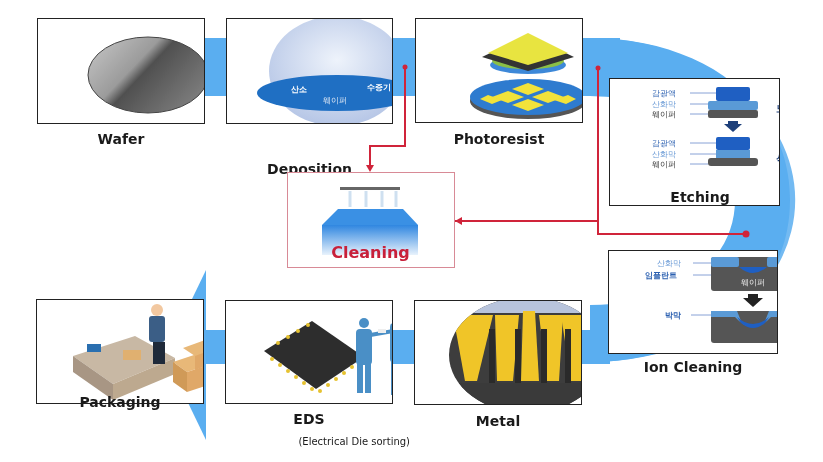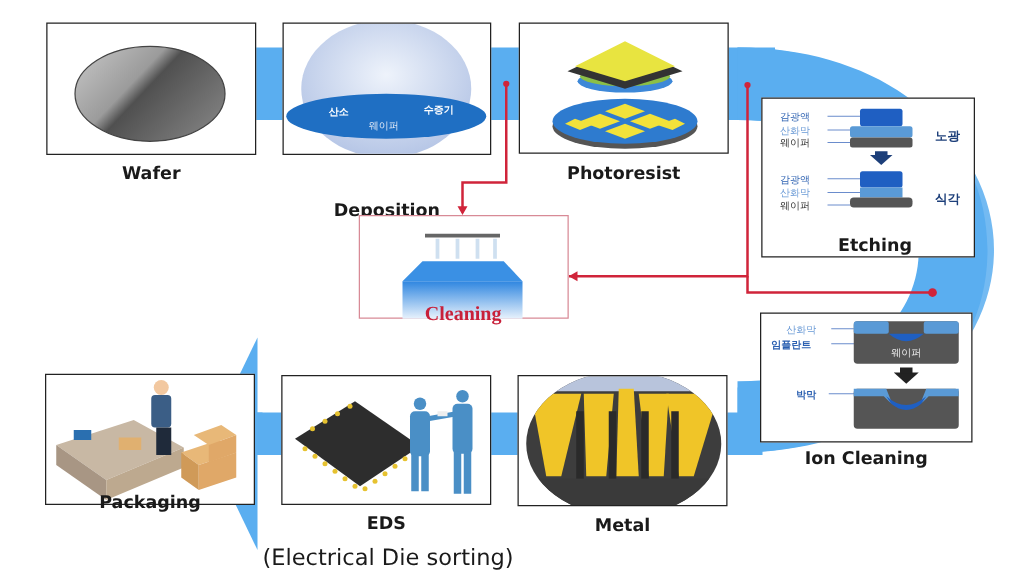--- a/index.html
+++ b/index.html
@@ -1,22 +1,22 @@
 <!DOCTYPE html>
 <html><head>
 <meta charset="utf-8">
 <style>
   html, body { margin:0; padding:0; background:#ffffff; }
   body { width:823px; height:462px; position:relative; overflow:hidden;
          font-family:"DejaVu Sans", sans-serif; }
   .abs { position:absolute; }
   svg.bg { position:absolute; left:0; top:0; }
-  .box { position:absolute; background:#fff; border:1.5px solid #222; box-sizing:border-box; overflow:hidden; }
+  .box { position:absolute; background:#fff; border:1.5px solid #222; box-sizing:border-box; overflow:hidden;padding-left:28px; }
   .label { position:absolute; font-weight:bold; font-size:14px; color:#1a1a1a; text-align:center; white-space:nowrap; }
-  .sublabel { position:absolute; font-size:18px; color:#1a1a1a; text-align:right; white-space:nowrap; }
+  .sublabel { position:absolute; font-size:10px; color:#1a1a1a; text-align:right; white-space:nowrap; }
   .kr { font-family:"DejaVu Sans", sans-serif; font-size:8px; }
 </style>
 </head>
 <body>
 
 <svg class="bg" width="823" height="462" viewBox="0 0 823 462">
 
   <rect x="100" y="38" width="520" height="58" fill="#5aaef0"></rect>
 
   <path d="M590 38 A 190 150 0 0 1 590 362 L 590 310 A 140 100 0 0 0 590 96 Z" fill="#5aaef0" opacity="0.85"></path>
@@ -116,21 +116,21 @@
     <rect x="90" y="42" width="10" height="4" fill="#1d3f7a"></rect>
     <rect x="78" y="58" width="34" height="13" rx="2" fill="#1f5fc2"></rect>
     <rect x="78" y="71" width="34" height="8" fill="#5a9ad6"></rect>
     <rect x="70" y="79" width="50" height="8" rx="3" fill="#555"></rect>
     <text x="138" y="33" fill="#1d3f7a" font-size="10" font-weight="bold">노광</text>
     <text x="138" y="83" fill="#1d3f7a" font-size="10" font-weight="bold">식각</text>
   </svg>
 </div>
 <div class="label" style="left:640px;top:189px;width:120px;">Etching</div>
 
-<div class="abs" style="left:287px;top:172px;width:168px;height:83px;border:1.5px solid #d88a96;box-sizing:border-box;background:#fff;font-family:Liberation Serif, serif;">
+<div class="abs" style="left:287px;top:172px;width:168px;height:96px;border:1.5px solid #d88a96;box-sizing:border-box;background:#fff;">
   <svg width="165" height="93">
     <defs>
       <linearGradient id="cg" x1="0" y1="0" x2="0" y2="1">
         <stop offset="0" stop-color="#2f86e0"></stop>
         <stop offset="1" stop-color="#e8f2fc"></stop>
       </linearGradient>
     </defs>
     <rect x="52" y="14" width="60" height="3" fill="#666"></rect>
     <g stroke="#cfe0f0" stroke-width="3">
       <line x1="62" y1="18" x2="62" y2="34"></line>

